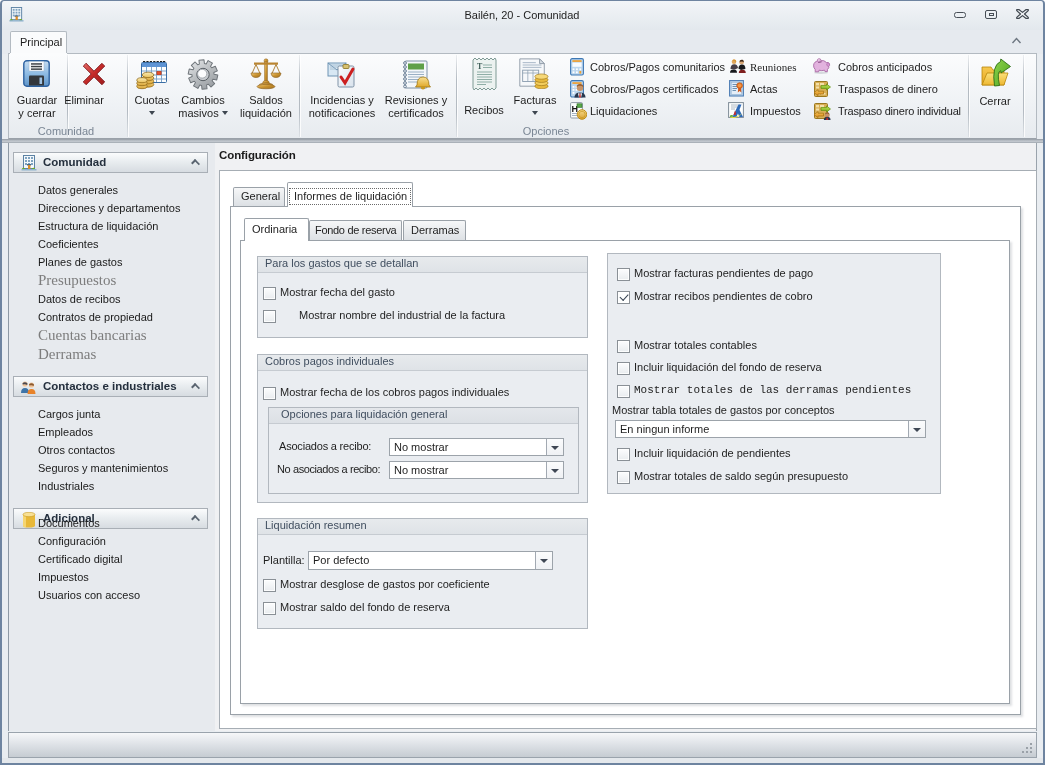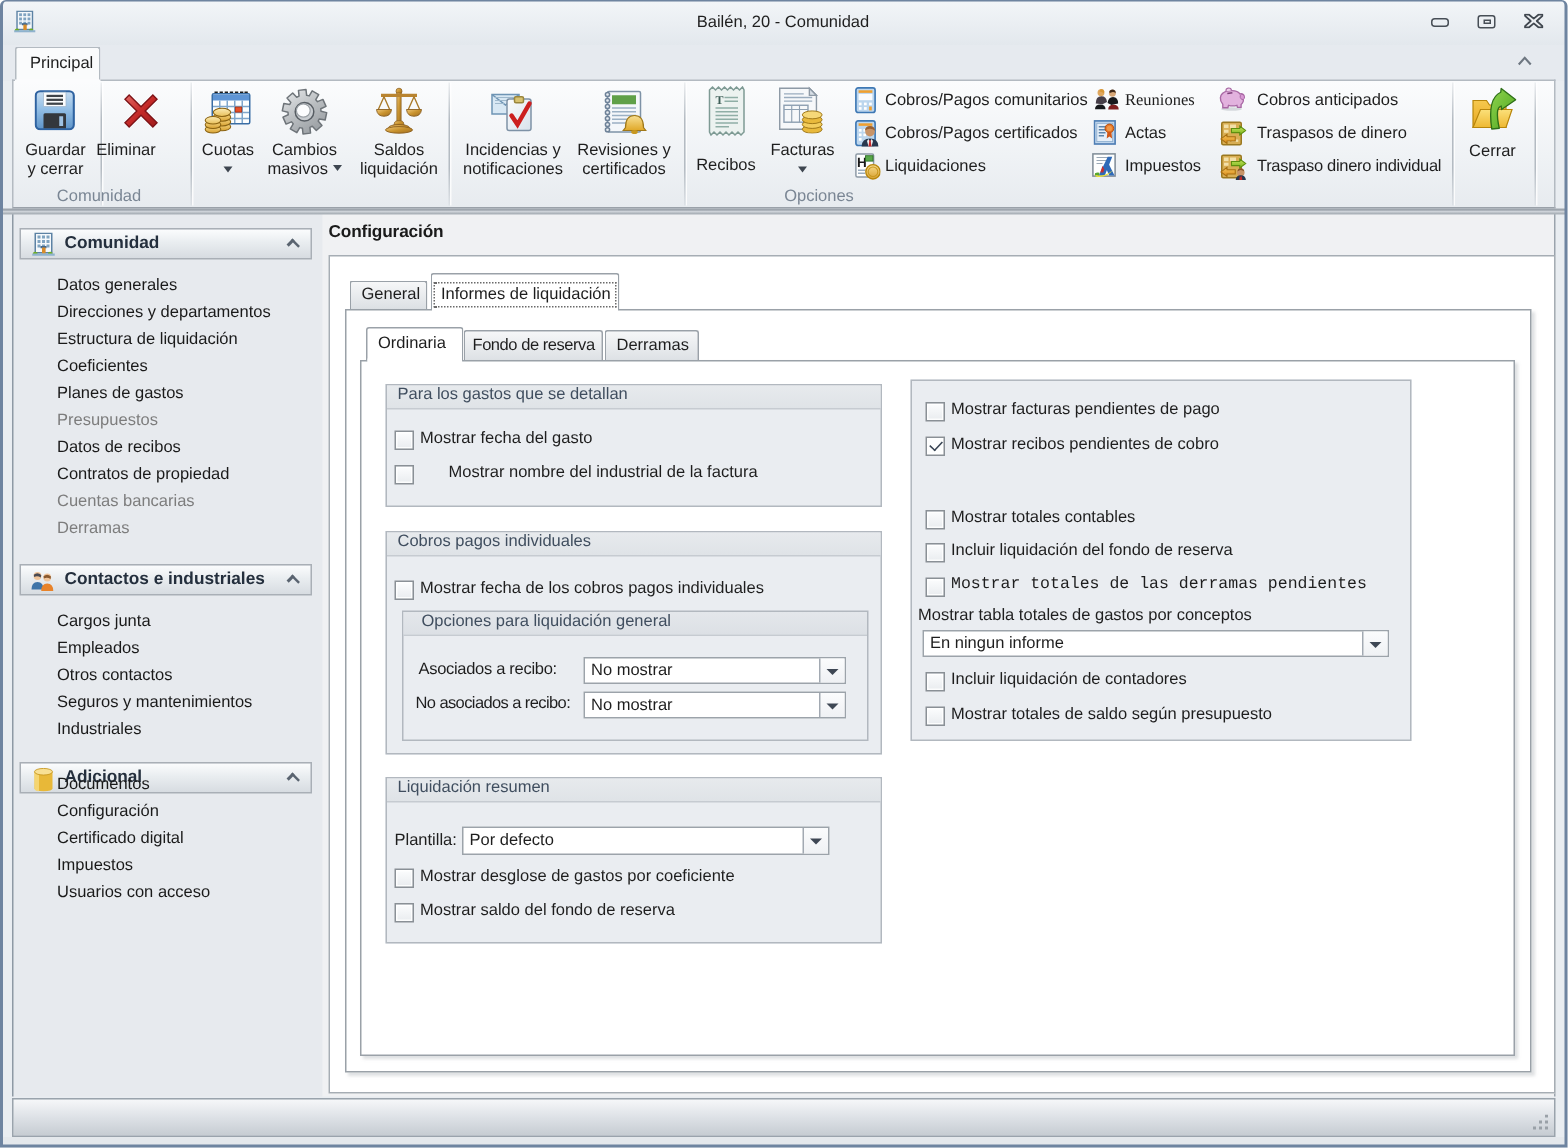--- a/index.html
+++ b/index.html
@@ -12,21 +12,21 @@
   .cbk::after{content:"";position:absolute;left:2.2px;top:2.4px;width:6.5px;height:3.6px;border-left:1.7px solid #364252;border-bottom:1.7px solid #364252;transform:rotate(-47deg);}
   .combo{position:absolute;background:#FFF;border:1px solid #9CA3AA;box-sizing:border-box;z-index:10;}
   .combo span{position:absolute;left:4px;top:2px;font-size:11px;color:#1e1e1e;white-space:nowrap;}
   .combo i{position:absolute;right:0;top:0;width:16px;height:100%;background:linear-gradient(#FBFCFD,#EFF1F4);border-left:1px solid #A2A9B2;}
   .combo i::after{content:"";position:absolute;left:4px;top:7px;border-left:4px solid transparent;border-right:4px solid transparent;border-top:4.5px solid #3E4754;}
   .shead{position:absolute;left:13px;width:195px;height:21px;background:linear-gradient(#FBFCFD,#E9EDF0 45%,#D7DCE1);border:1px solid #A9AFB6;box-sizing:border-box;z-index:5;}
   .shead span{position:absolute;left:29px;top:3px;font-size:11.5px;font-weight:bold;color:#242F3D;white-space:nowrap;}
   .chev{position:absolute;right:8px;top:7px;width:7px;height:4px;}
   .chev::before{content:"";position:absolute;left:0;top:0;width:5px;height:5px;border-left:2px solid #5A6470;border-top:2px solid #5A6470;transform:rotate(45deg) scale(1,0.8);}
   .sitems{position:absolute;left:38px;font-size:11px;line-height:18px;color:#1a1a1a;white-space:nowrap;z-index:5;}
-  .sitems .gr{color:#7d7d7d;font-size:11px;}
+  .sitems .gr{color:#7d7d7d;font-size:15px;font-family:Liberation Serif, serif;}
   .vsep{position:absolute;top:55px;width:1px;height:82px;background:linear-gradient(rgba(180,187,194,0.2),#B4BBC2 30%,#B4BBC2 70%,rgba(180,187,194,0.2));box-shadow:1px 0 0 rgba(255,255,255,0.8);z-index:5;}
   .glabel{position:absolute;top:125px;font-size:11px;color:#7A8694;text-align:center;z-index:6;}
   .rbl{position:absolute;font-size:11px;color:#1e1e1e;text-align:center;line-height:13px;z-index:10;}
   .icon32{width:32px;height:32px;z-index:6;}
   .dar{position:absolute;width:0;height:0;border-left:3.5px solid transparent;border-right:3.5px solid transparent;border-top:4px solid #3E4650;z-index:10;}
   .dar2{display:inline-block;width:0;height:0;border-left:3.5px solid transparent;border-right:3.5px solid transparent;border-top:4px solid #3E4650;vertical-align:2px;}
 </style>
 </head>
 <body>
 <svg width="0" height="0" style="position:absolute">
@@ -531,21 +531,21 @@
   <div class="cb" style="left:617px;top:362px;"></div>
   <div class="lbl" style="left:634px;top:361px;">Incluir liquidación del fondo de reserva</div>
   <div class="cb" style="left:617px;top:385px;"></div>
   <div class="lbl" style="left:634px;top:384px;font-family:Liberation Mono, monospace;">Mostrar totales de las derramas pendientes</div>
   <div class="lbl" style="left:612px;top:404px;">Mostrar tabla totales de gastos por conceptos</div>
   <div class="combo" style="left:615px;top:420px;width:311px;height:18px;">
       <span>En ningun informe</span>
       <i></i>
     </div>
   <div class="cb" style="left:617px;top:448px;"></div>
-  <div class="lbl" style="left:634px;top:447px;">Incluir liquidación de contadores</div>
+  <div class="lbl" style="left:634px;top:447px;">Incluir liquidación de pendientes</div>
   <div class="cb" style="left:617px;top:471px;"></div>
   <div class="lbl" style="left:634px;top:470px;">Mostrar totales de saldo según presupuesto</div>
 
   <div class="abs" id="statusbar" style="left:8px;top:732px;width:1029px;height:26px;background:linear-gradient(#F6F7F9,#DDE1E6 50%,#C6CCD2);border:1px solid #9AA3AC;box-sizing:border-box;"></div>
   <div class="abs" style="left:1px;top:758px;width:1043px;height:6px;background:#E4E8EC;"></div>
   <svg class="abs" style="left:1022px;top:743px;" width="11" height="11" viewBox="0 0 11 11">
     <g fill="#9AA1A8">
         <rect x="8" y="0" width="2" height="2"></rect>
         <rect x="8" y="4" width="2" height="2"></rect>
         <rect x="8" y="8" width="2" height="2"></rect>

